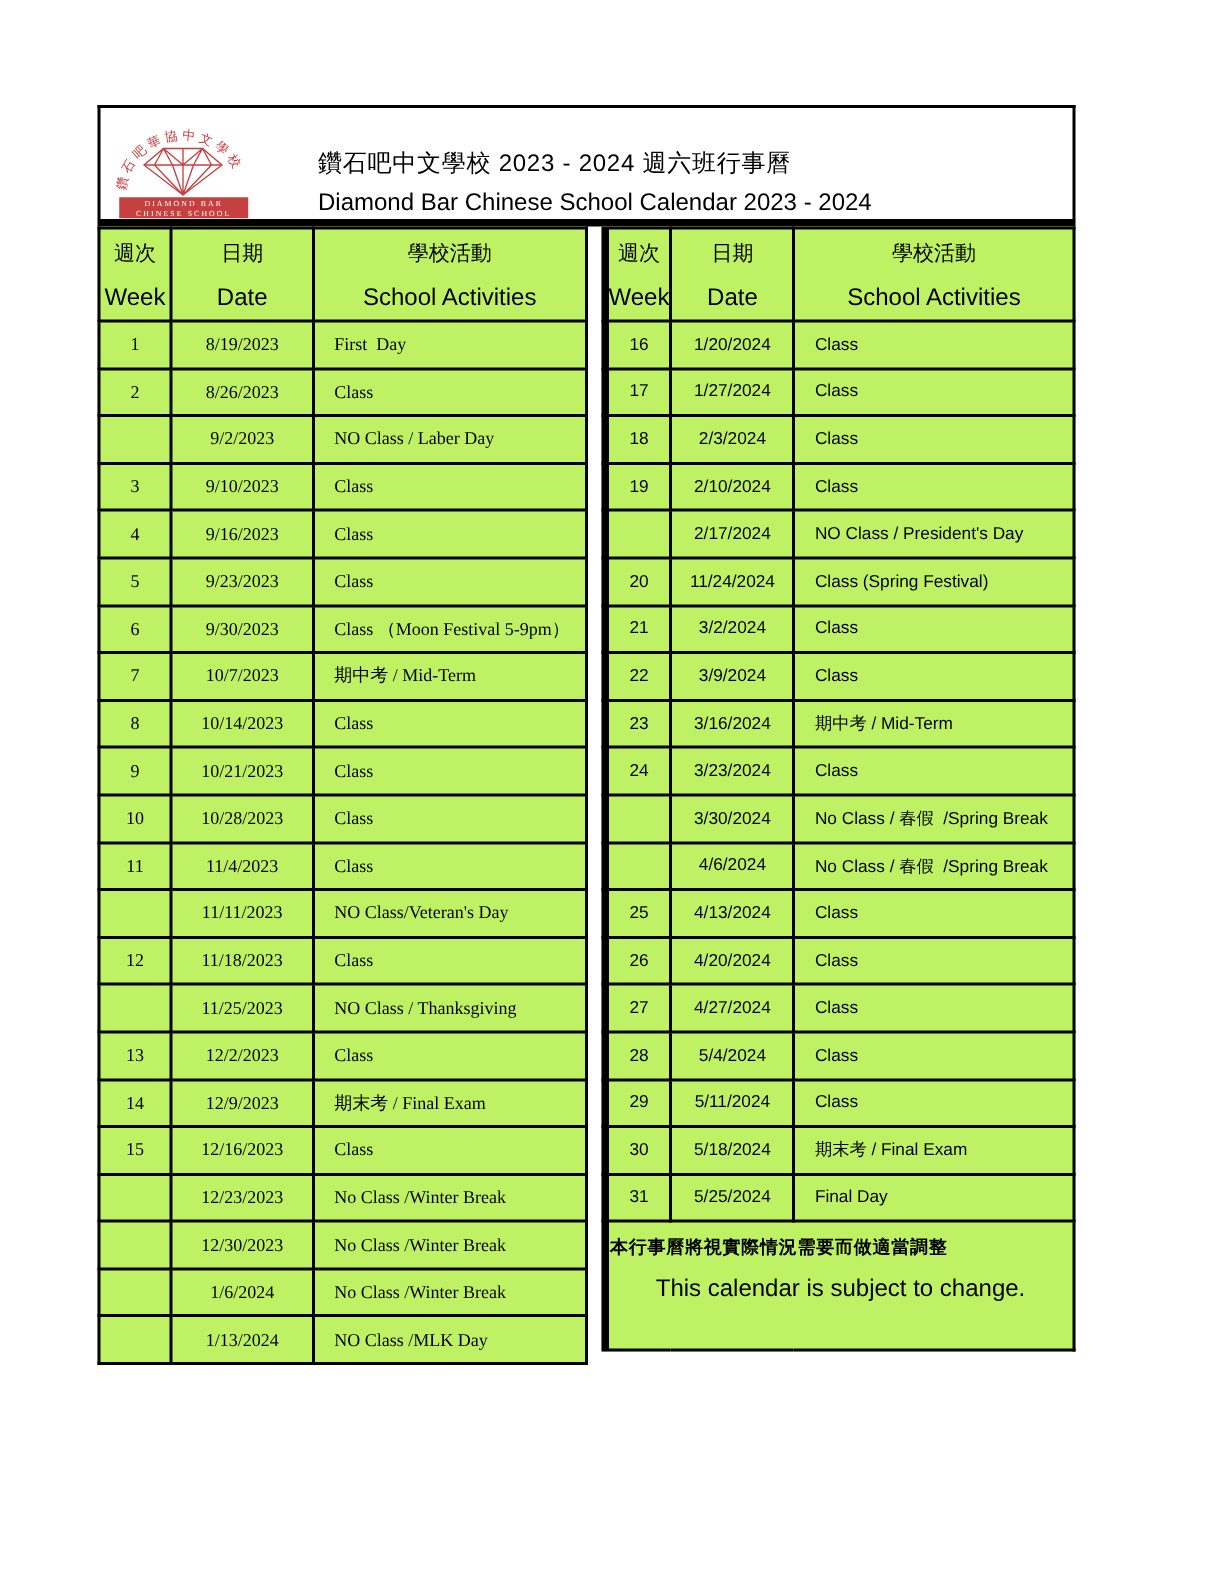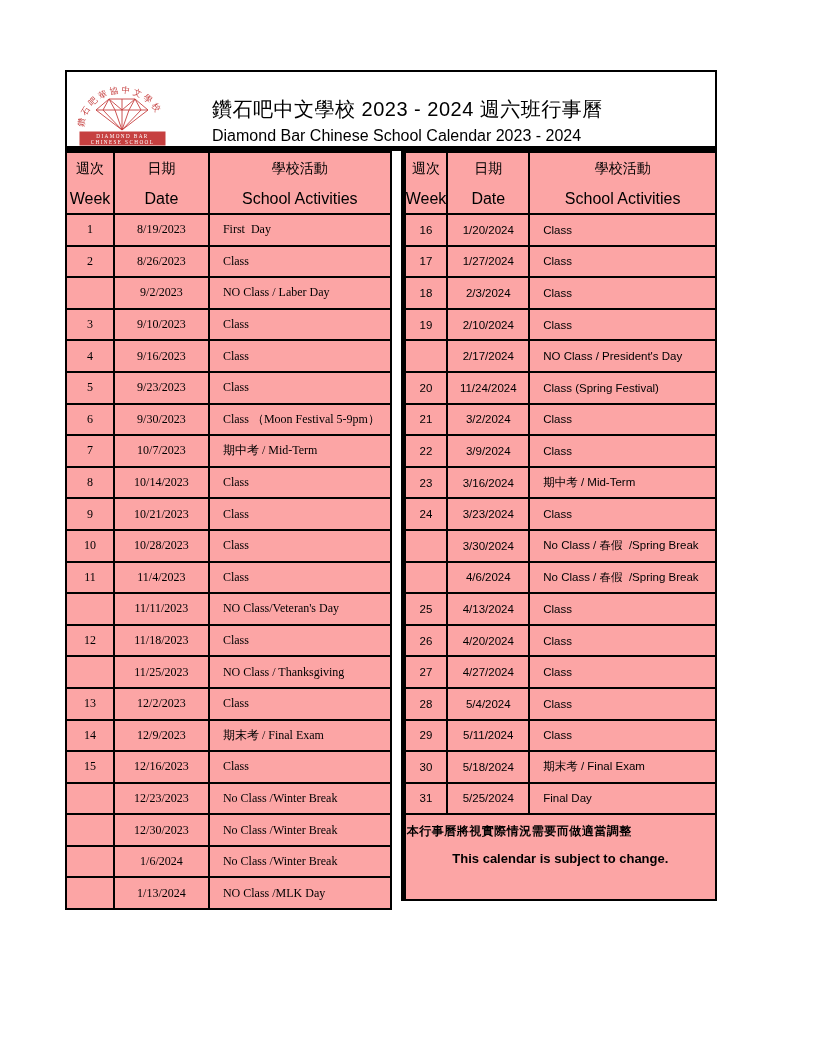--- a/index.html
+++ b/index.html
@@ -4,45 +4,45 @@
 <style>
   html,body { margin:0; padding:0; background:#ffffff; }
   .page { position:relative; width:816px; height:1056px; background:#fff; overflow:hidden;
           font-family:"Liberation Sans", sans-serif; color:#000; }
   .doc { position:absolute; left:65px; top:70px; width:652px; }
 
   
   .hdr { position:relative; height:76px; border:2px solid #000; border-bottom:none; box-sizing:border-box; background:#fff; }
   .logo { position:absolute; left:6px; top:11px; width:99px; height:63px; }
   .titles { position:absolute; left:145px; top:24px; }
-  .title-zh { font-size:20px; line-height:27px; letter-spacing:0.5px; }
+  .title-zh { font-size:16px; line-height:27px; letter-spacing:0.5px; }
   .title-en { font-size:16px; line-height:26px; }
   .sep { height:5px; background:#000; }
 
   
   .tables { display:flex; align-items:flex-start; }
   .tgap { width:9px; flex:0 0 9px; }
-  table.tbl { border-collapse:collapse; table-layout:fixed; background:#fca5a5; }
+  table.tbl { border-collapse:collapse; table-layout:fixed; background:#bef264; }
   .tbl th, .tbl td { border:2px solid #000; overflow:hidden; }
   table.tbl { border:2px solid #000; }
   table.tbl-right { border-left:5px solid #000; }
   .tbl thead th { height:60px; font-weight:normal; vertical-align:top; padding:0; }
   .hcell { display:flex; flex-direction:column; justify-content:space-between; height:100%; box-sizing:border-box; padding:7px 0 5px 0; }
   .h-zh { font-size:14px; }
   .h-en { font-size:16px; }
   .tbl tbody td { height:27.6px; font-size:12px; }
   .tbl-left tbody td { font-family:"Liberation Serif", serif; }
   .tbl-right tbody td { font-family:"Liberation Sans", sans-serif; font-size:11.5px; }
   .c-week, .c-date { text-align:center; }
   .c-act { text-align:left; padding-left:13px; white-space:pre-wrap; }
 
   
   td.note { height:84px; vertical-align:top; padding:0; }
   .note-zh { font-size:12px; font-weight:bold; margin:8px 0 0 1px; letter-spacing:0.5px; white-space:nowrap; }
-  .note-en { font-size:13px; text-align:center; margin-top:11px;font-weight:bold; }
+  .note-en { font-size:16px; text-align:center; margin-top:11px; }
 
   .logo svg text { font-family:"Liberation Serif", serif; }
 </style>
 </head>
 <body>
 
 <div class="page">
   <div class="doc">
 
     <div class="hdr">

